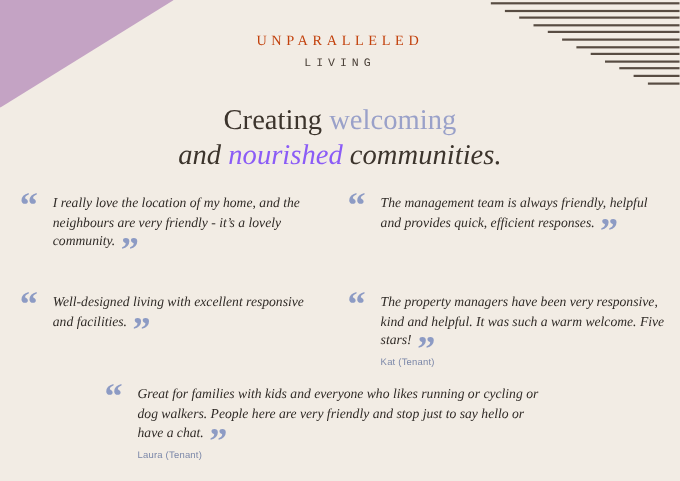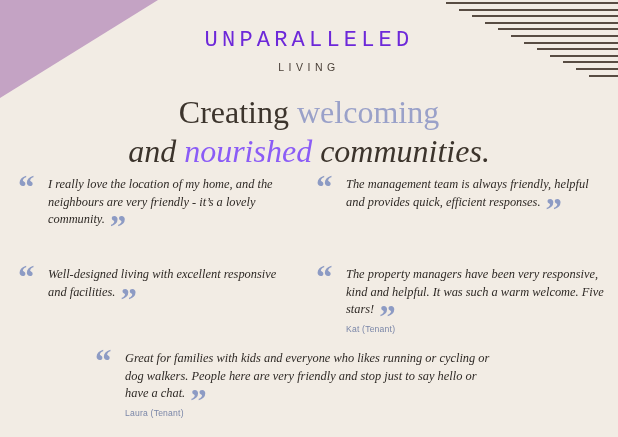--- a/index.html
+++ b/index.html
@@ -49,48 +49,48 @@
 
   
   .logo-wrap {
     position: absolute;
     top: 30px;
     left: 0;
     width: 618px;
     text-align: center;
   }
   .logo-main {
-    font-family: Liberation Mono, monospace;
-    font-size: 22px;
+    font-family: Liberation Serif, serif;
+    font-size: 13px;
     font-weight: 400;
     letter-spacing: 4.2px;
-    color: #6d28d9;
+    color: #c2410c;
     line-height: 1;
     display: block;
   }
   .logo-sub {
-    font-family: Liberation Sans, sans-serif;
+    font-family: Liberation Mono, monospace;
     font-size: 10.5px;
     font-weight: 400;
     letter-spacing: 4.5px;
     color: #4a4038;
     line-height: 1;
     display: block;
     margin-top: 10px;
   }
 
   
   .headline {
     position: absolute;
     top: 93px;
     left: 0;
     width: 618px;
     text-align: center;
     font-family: "Liberation Serif", serif;
-    font-size: 32px;
+    font-size: 26px;
     line-height: 1.22;
     color: #3c342c;
   }
   .headline .line { display: block; }
   .hl-accent-blue {
     color: #9aa1c9;
   }
   .hl-italic {
     font-style: italic;
   }

